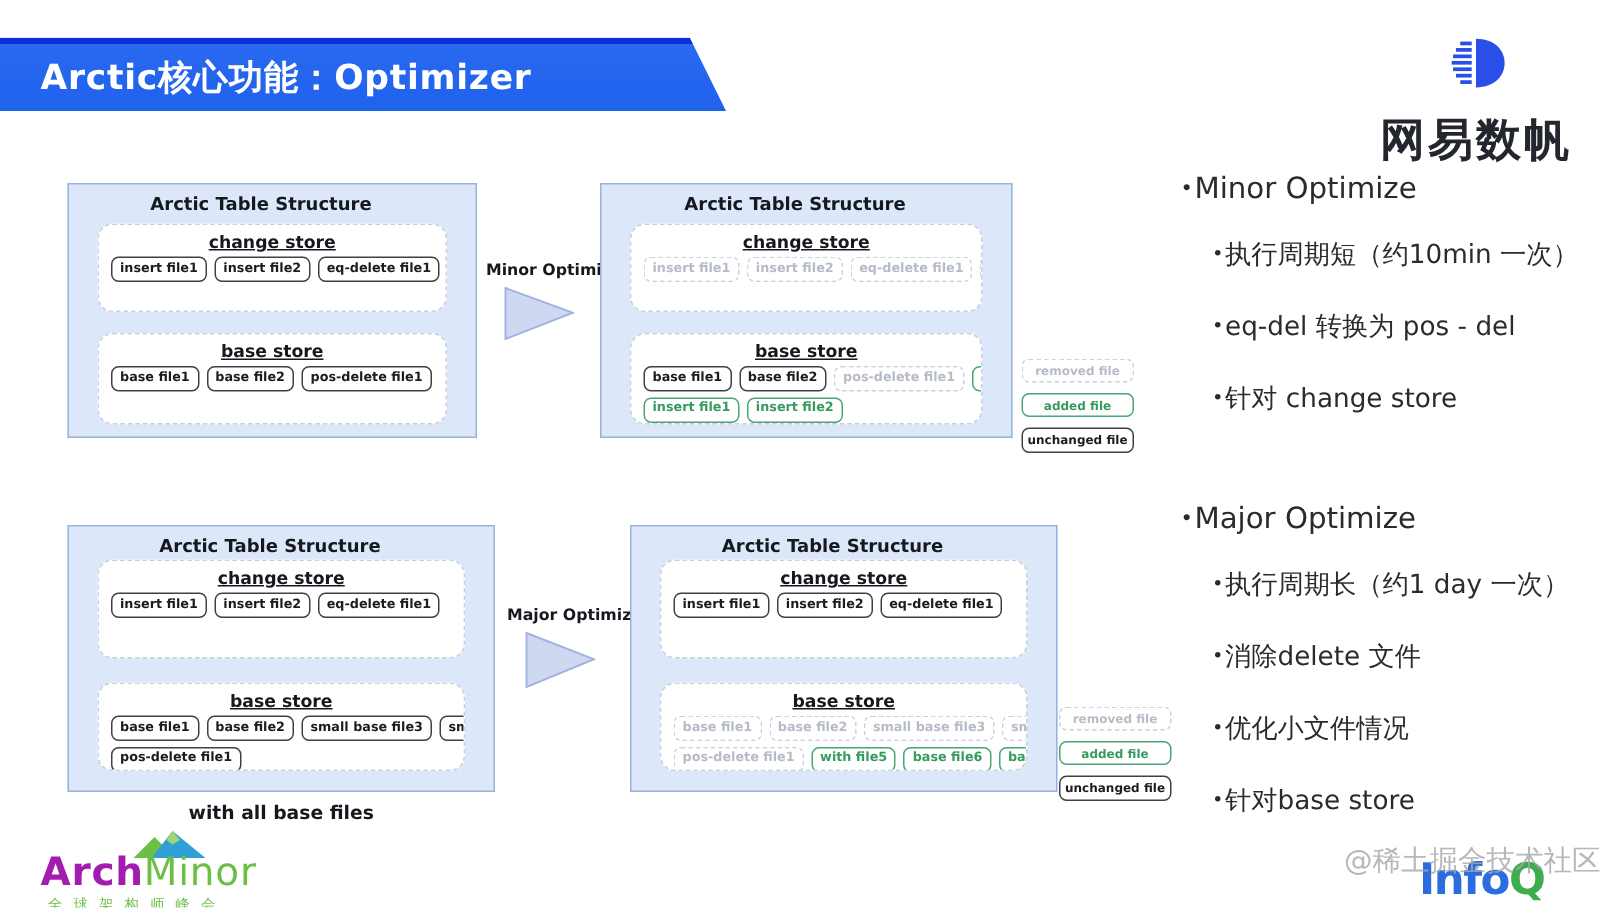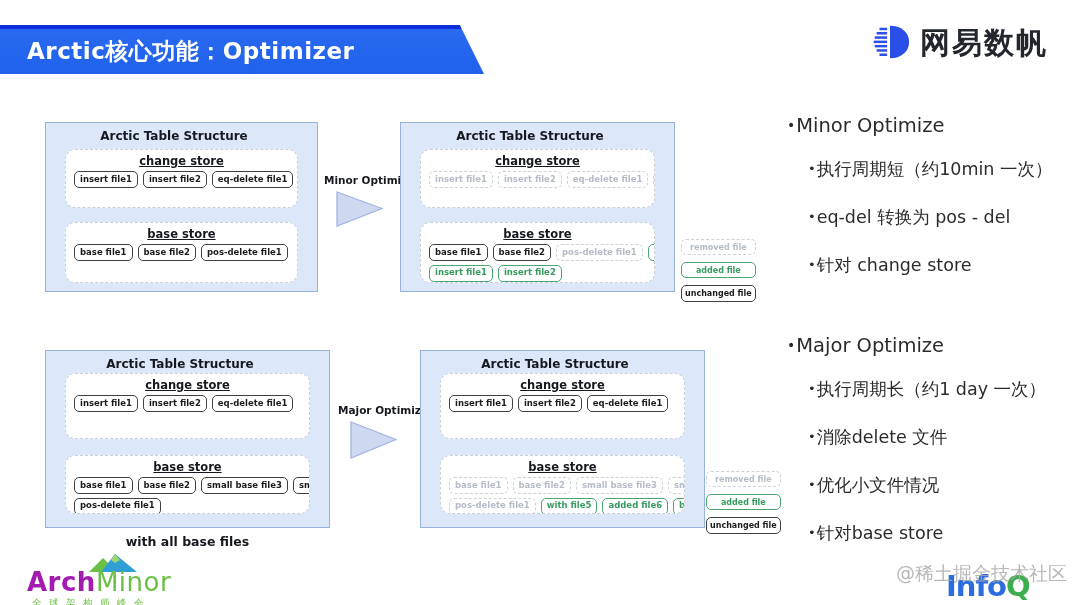--- a/index.html
+++ b/index.html
@@ -7,21 +7,21 @@
   body { position:relative; background:#fff; font-family:"DejaVu Sans", sans-serif; overflow:hidden; }
 
   
   .banner { position:absolute; left:0; top:25px; width:484px; height:49px;
     background:linear-gradient(180deg,#0d2ed8 0%,#0d2ed8 9%,#2a69f1 9%,#1f62ec 100%);
     clip-path:polygon(0 0, 95% 0, 100% 100%, 0 100%);
     display:flex; align-items:center; padding:4px 0 0 27px; }
   .banner-title { color:#fff; font-size:23px; font-weight:bold; letter-spacing:.5px; }
 
   
-  .ne-logo { position:absolute; right:32px; top:22px; display:flex; align-items:center; gap:9px; }
+  .ne-logo { position:absolute; right:32px; top:22px; display:flex; align-items:center; gap:9px;flex-direction:column; }
   .ne-text { font-size:30px; font-weight:600; color:#23272d; letter-spacing:2px; }
 
   
   .panel { position:absolute; background:#dce8f9; border:1px solid #97b3dd; }
   .panel-title { position:absolute; top:6px; left:0; right:15px; text-align:center;
     font-size:12px; font-weight:bold; color:#16181f; }
   .store { position:absolute; left:19px; right:19px; background:#fff;
     border:1.5px dashed #c9cfd9; border-radius:10px; overflow:hidden; }
   .store-title { text-align:center; font-size:11.5px; font-weight:bold; color:#16181f; margin-top:4px;text-decoration:underline; }
   .rows { display:flex; flex-direction:column; gap:4px; padding:3px 8px 0 8px; }
@@ -206,21 +206,21 @@
     <div class="rows">
         <div class="file-row">
           <span class="file" data-state="removed">base file1</span>
           <span class="file" data-state="removed">base file2</span>
           <span class="file" data-state="removed">small base file3</span>
           <span class="file" data-state="removed">small base file4</span>
         </div>
         <div class="file-row">
           <span class="file" data-state="removed">pos-delete file1</span>
           <span class="file" data-state="added">with file5</span>
-          <span class="file" data-state="added">added file6</span>
+          <span class="file" data-state="added">base file6</span>
           <span class="file" data-state="added">base file7</span>
         </div>
       </div>
   </div>
 </div>
 
 <div class="legend" style="left:706px; top:471px;">
     <span class="file" data-state="removed">removed file</span>
     <span class="file" data-state="added">added file</span>
     <span class="file" data-state="unchanged">unchanged file</span>

